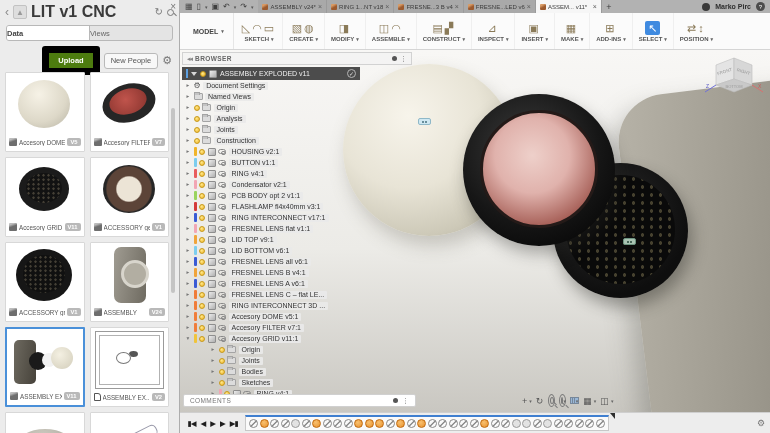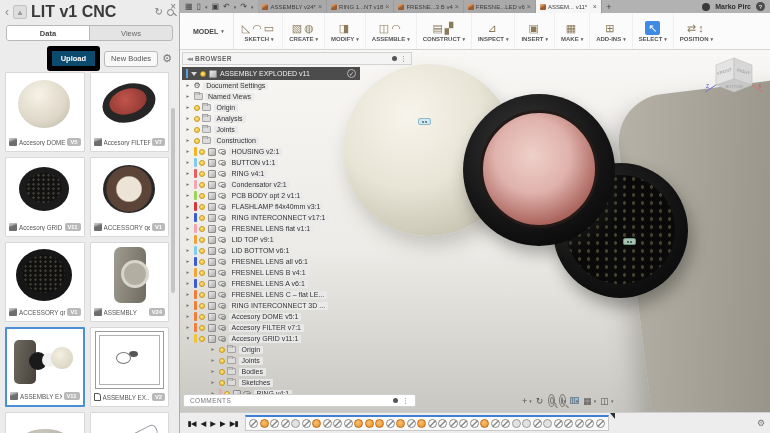--- a/index.html
+++ b/index.html
@@ -10,25 +10,25 @@
   #sidebar{position:absolute;left:0;top:0;width:180px;height:433px;background:#ececec;border-right:1px solid #adadad;z-index:20;}
   .sb-header{height:24px;display:flex;align-items:center;gap:4px;padding:0 5px;}
   .sb-back{color:#8a8a8a;font-size:12px;line-height:1;}
   .sb-logo{width:14px;height:14px;background:#dedede;border:1px solid #c2c2c2;border-radius:2px;color:#9a9a9a;font-size:8px;display:flex;align-items:center;justify-content:center;}
   .sb-title{font-size:16px;font-weight:bold;color:#3a3a3a;flex:1;white-space:nowrap;}
   .sb-ic{color:#7a7a7a;font-size:10px;line-height:1;}
   .mag{width:7px;height:7px;border:1.4px solid #7a7a7a;border-radius:50%;position:relative;display:inline-block;}
   .mag::after{content:"";position:absolute;width:4px;height:1.4px;background:#7a7a7a;right:-3.5px;bottom:-1px;transform:rotate(45deg);}
   .sb-close{position:absolute;right:3px;top:2px;color:#777;font-size:10px;line-height:1;}
   .sb-tabs{display:flex;margin:1px 6px 0 6px;border:1px solid #b8b8b8;border-radius:3px;overflow:hidden;height:16px;background:#e4e4e4;}
-  .sb-tab{flex:1;display:flex;align-items:center;justify-content:center;font-size:7.5px;color:#666;}
+  .sb-tab{flex:1;display:flex;align-items:center;justify-content:flex-start;font-size:7.5px;color:#666;}
   .sb-tab + .sb-tab{border-left:1px solid #b8b8b8;}
   .sb-tab.active{background:#fff;font-weight:bold;color:#444;}
   .sb-actions{display:flex;justify-content:flex-end;align-items:center;gap:4px;margin:5px 7px 3px 6px;}
-  .btn-upload{background:#0c4a6e;color:#fff;font-size:7.5px;font-weight:bold;padding:3px 9px;border-radius:3px;border:5px solid #000000;}
+  .btn-upload{background:#4d7c0f;color:#fff;font-size:7.5px;font-weight:bold;padding:3px 9px;border-radius:3px;border:7px solid #000000;}
   .btn-newfolder{background:#f8f8f8;border:1px solid #b9b9b9;color:#555;font-size:7.5px;padding:2.5px 6px;border-radius:3px;}
   .sb-gear{color:#777;font-size:11px;line-height:1;}
   .cards{position:absolute;top:70px;bottom:0;left:0;right:0;overflow:hidden;padding:2px 10px 0 5px;display:grid;grid-template-columns:1fr 1fr;gap:5px;align-content:start;}
   .card{background:#fff;border:1px solid #d8d8d8;height:80px;position:relative;border-radius:1px;}
   .card.selected{border:2px solid #4a90d9;}
   .card .art{position:absolute;left:4px;right:4px;top:3px;height:58px;overflow:hidden;}
   .card .art::before,.card .art::after{content:"";position:absolute;}
   .label-row{position:absolute;left:3px;right:3px;bottom:3px;height:12px;display:flex;align-items:center;gap:2px;}
   .card-cube{width:8px;height:8px;border-radius:1px;background:linear-gradient(160deg,#bdbdbd 20%,#6e6e6e 45%);flex:0 0 auto;}
   .card-sheet{width:7px;height:8px;background:#fff;border:1px solid #555;border-top-right-radius:3px;flex:0 0 auto;}
@@ -157,21 +157,21 @@
 
   <div class="sb-tab active">
         <span>Data</span>
       </div>
       <div class="sb-tab">
         <span>Views</span>
       </div>
     </div>
   <div class="sb-actions">
     <span class="btn-upload">Upload</span>
-    <span class="btn-newfolder">New Bodies</span>
+    <span class="btn-newfolder">New People</span>
     <span class="sb-gear">⚙</span>
   </div>
   <div class="cards">
 
   <div class="card t-dome">
         <div class="art"></div>
         <div class="label-row">
           <span class="card-cube"></span>
 
           <span class="card-label">Accesory DOME</span>

